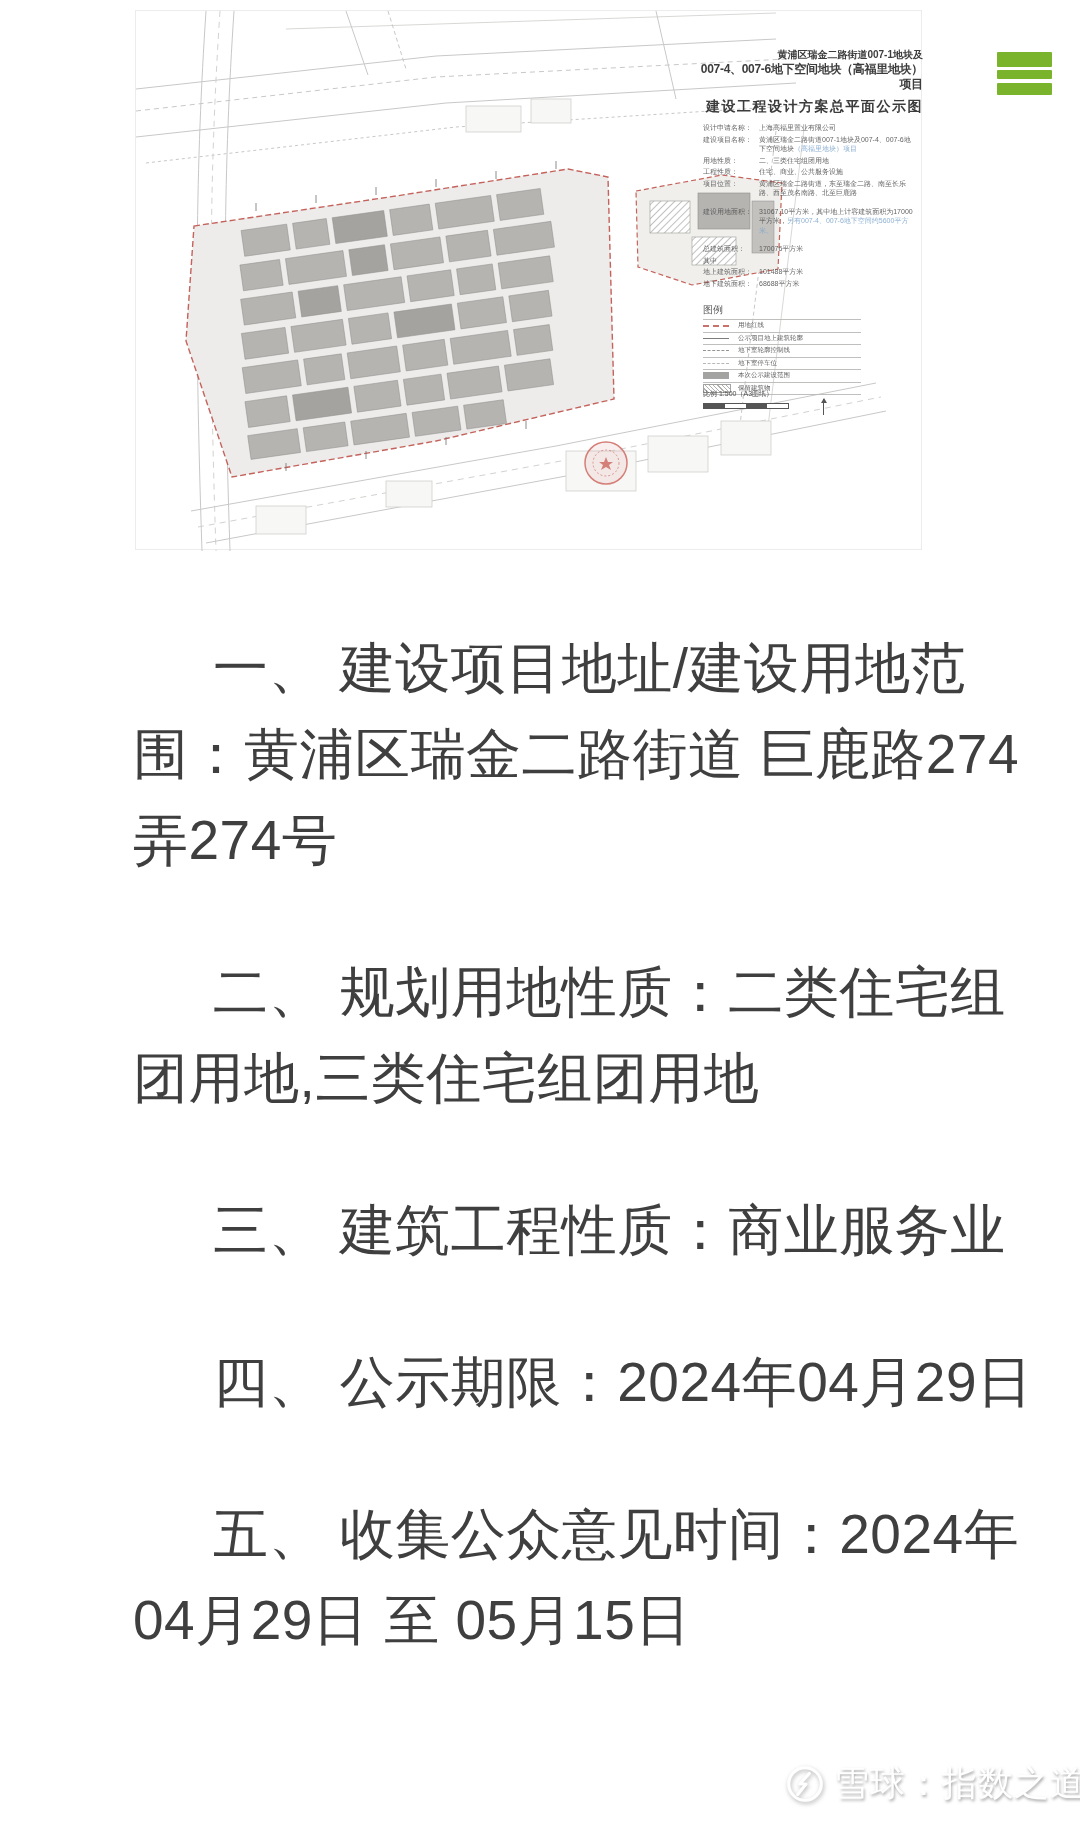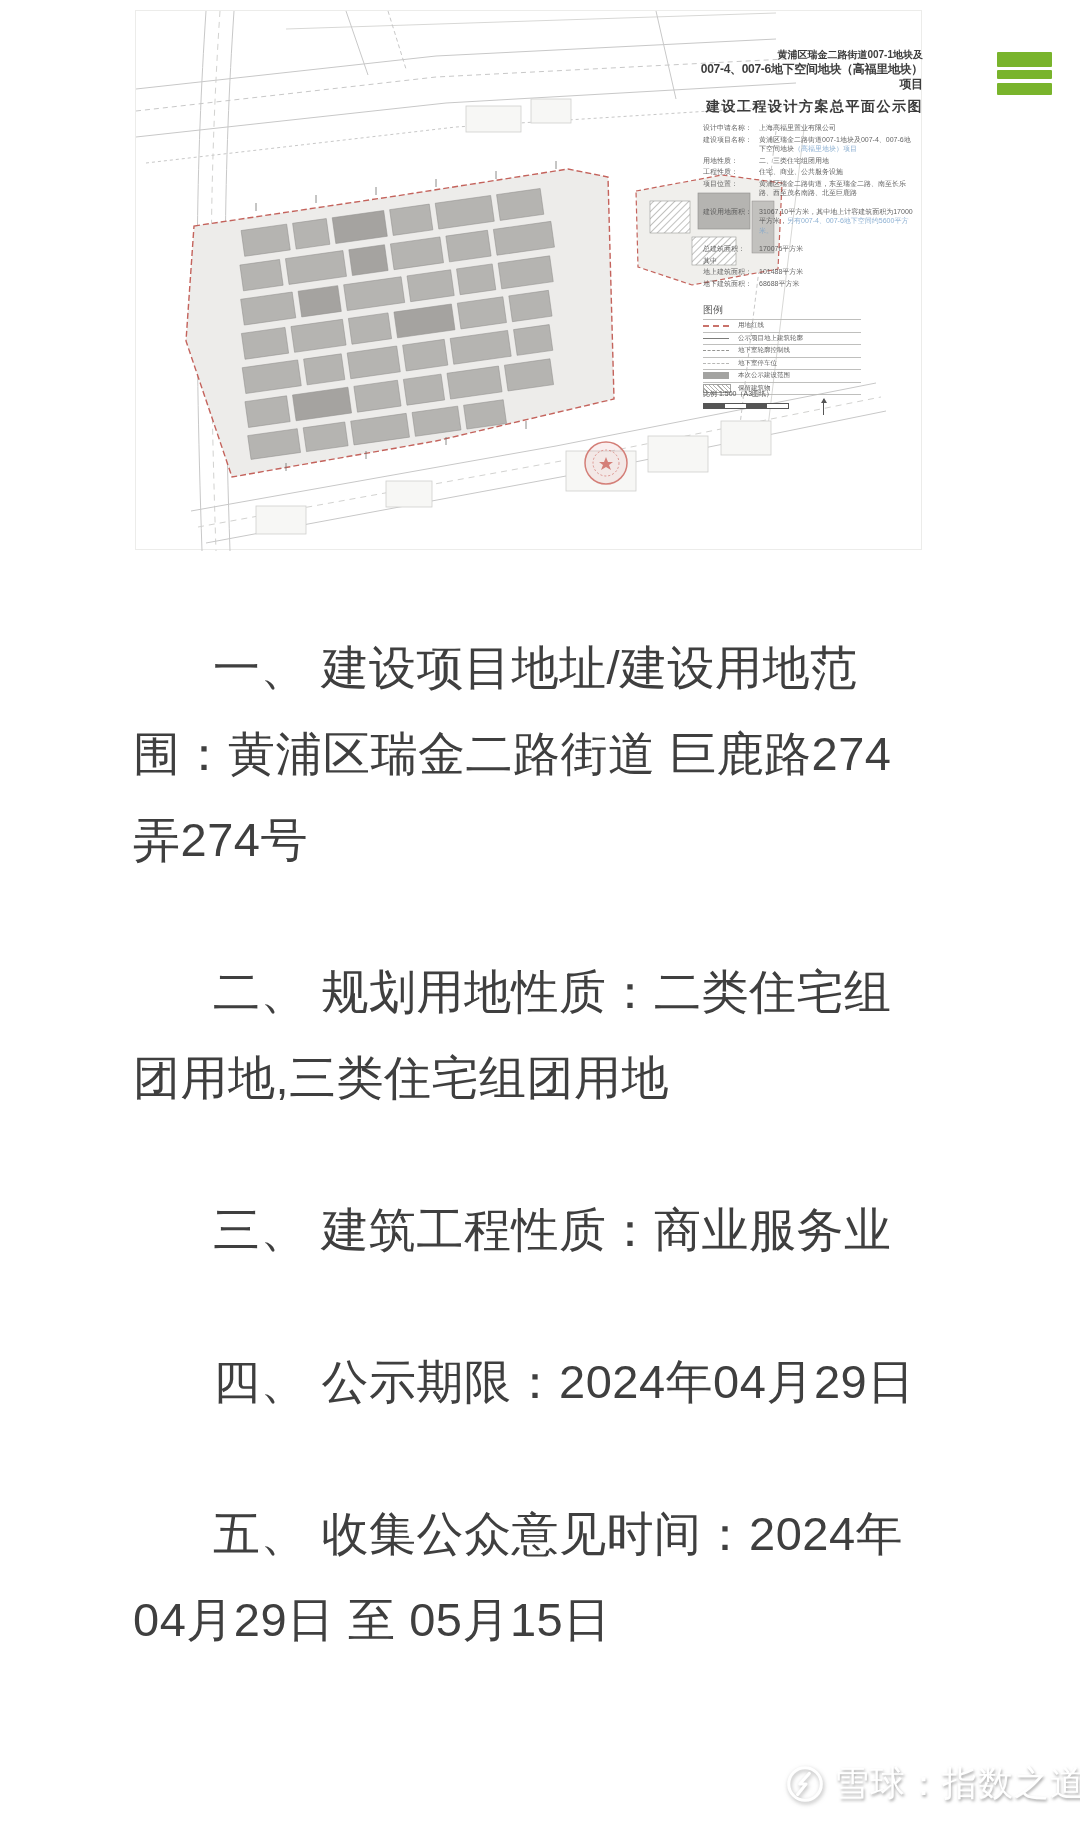--- a/index.html
+++ b/index.html
@@ -48,21 +48,21 @@
   .north:before{content:"";position:absolute;left:-2.5px;top:-4px;border:3px solid transparent;border-bottom:5px solid #555;}
   
   .hamburger{position:absolute;left:997px;top:52px;width:55px;cursor:pointer;}
   .hamburger .bar{background:#79b42c;border-radius:1px;}
   .hamburger .b1{height:15px;}
   .hamburger .b2{height:9px;margin-top:3px;}
   .hamburger .b3{height:12px;margin-top:4px;}
   
   .article{position:absolute;left:133px;top:625px;width:828px;}
   .para{margin:0 0 66px 0;}
-  .line{font-size:47px;line-height:86px;letter-spacing:.5px;color:#3f3f3f;white-space:nowrap;}
+  .line{font-size:55px;line-height:86px;letter-spacing:.5px;color:#3f3f3f;white-space:nowrap;}
   .line.indent{padding-left:80px;}
   
   .watermark{position:absolute;left:784px;top:1760px;display:flex;align-items:center;}
   .watermark svg{filter:drop-shadow(1px 2px 2px rgba(110,110,110,.5));}
   .wm-text{margin-left:8px;font-size:35px;font-weight:500;color:#ffffff;
      text-shadow:1px 2px 3px rgba(110,110,110,.6);letter-spacing:1px;white-space:nowrap;}
 </style>
 </head>
 <body>
 

